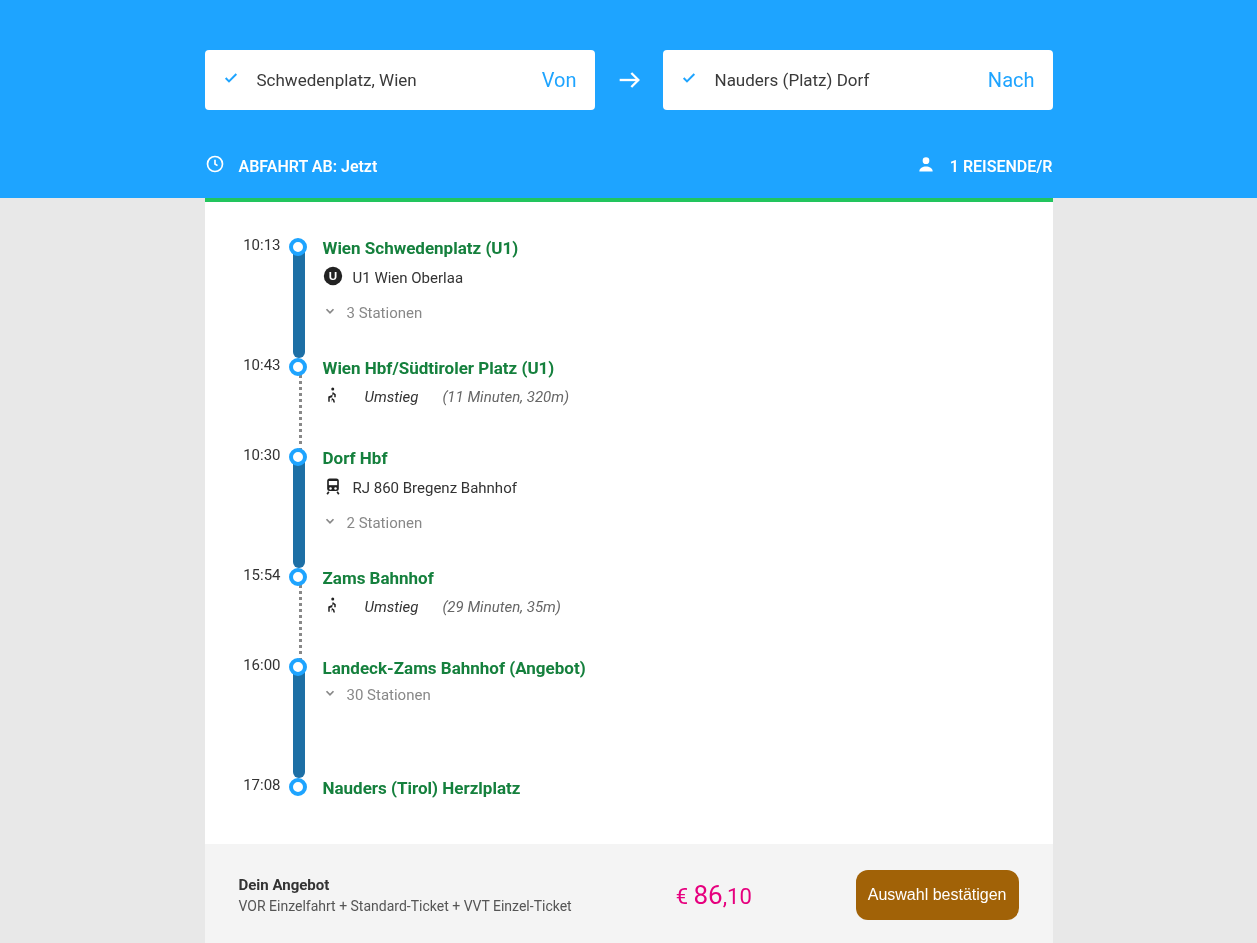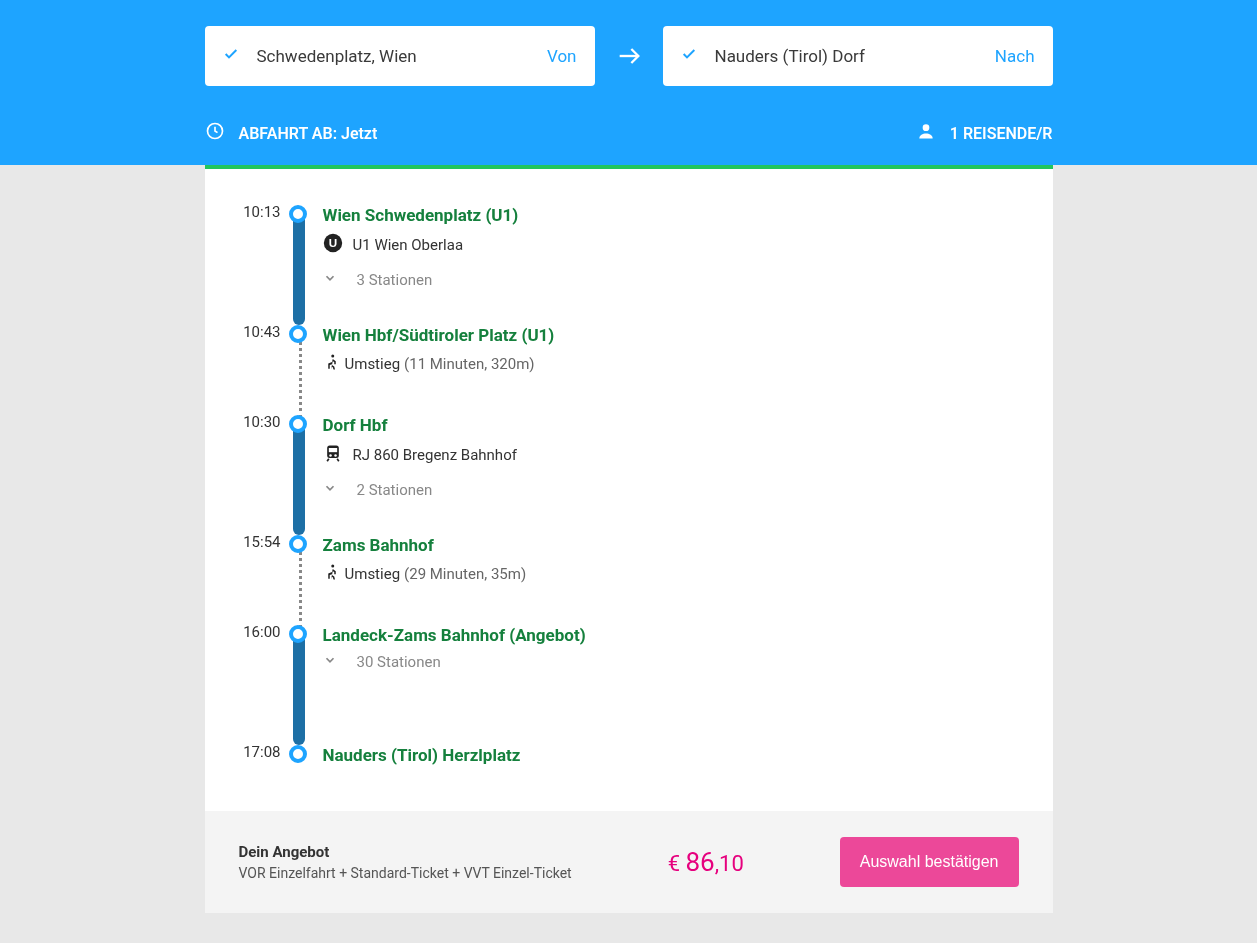--- a/index.html
+++ b/index.html
@@ -5,21 +5,21 @@
 * { box-sizing: border-box; margin: 0; padding: 0; }
 body {
   font-family: -apple-system, BlinkMacSystemFont, "Segoe UI", Roboto, Arial, sans-serif;
   background: #e8e8e8;
   width: 1257px;
   height: 943px;
   overflow: hidden;
 }
 .header {
   background: #1ea4ff;
-  padding: 26px 0 20px 0;
+  padding: 50px 0 20px 0;
 }
 .header-inner {
   width: 848px;
   margin: 0 auto;
 }
 .search-row {
   display: flex;
   align-items: center;
   gap: 20px;
 }
@@ -34,33 +34,33 @@
   position: relative;
 }
 .check-icon { color: #1ea4ff; margin-right: 18px; }
 .search-box .value {
   flex: 1;
   font-size: 17px;
   color: #3a3a3a;
 }
 .search-box .label {
   color: #1ea4ff;
-  font-size: 17px;
+  font-size: 20px;
 }
 .arrow-btn {
   color: #fff;
   display: flex;
   align-items: center;
   justify-content: center;
 }
 .meta-row {
   display: flex;
   justify-content: space-between;
   align-items: center;
-  margin-top: 35px;
+  margin-top: 44px;
   color: #fff;
 }
 .meta-left, .meta-right {
   display: flex;
   align-items: center;
   gap: 14px;
   font-size: 16px;
   font-weight: 600;
 }
 .main {
@@ -118,31 +118,32 @@
   display: flex;
   align-items: center;
   gap: 10px;
   font-size: 15px;
   color: #333;
   margin-bottom: 14px;
 }
 .expand {
   display: flex;
   align-items: center;
-  gap: 20px;
+  gap: 10px;
   color: #888;
   font-size: 15px;
   cursor: pointer;
 }
 .transfer {
   display: flex;
   align-items: center;
-  gap: 4px;
+  gap: 24px;
   font-size: 15px;
   color: #333;
+  font-style: italic;
 }
 .transfer .detail { color: #666; }
 .footer {
   background: #f4f4f4;
   padding: 26px 34px;
   display: flex;
   align-items: center;
   justify-content: space-between;
 }
 .offer-title {
@@ -152,25 +153,25 @@
   margin-bottom: 4px;
 }
 .offer-sub { font-size: 14px; color: #555; }
 .price {
   color: #e6007e;
   font-size: 22px;
   font-weight: 400;
 }
 .price .big { font-size: 26px; font-weight: 400; }
 .confirm-btn {
-  background: #ec4899;
+  background: #a16207;
   color: #fff;
   border: none;
-  border-radius: 4px;
-  padding: 16px 20px;
+  border-radius: 12px;
+  padding: 16px 12px;
   font-size: 16px;
   cursor: pointer;
 }
 .icon { flex-shrink: 0; }
 </style>
 </head>
 <body>
 
 <div class="header">
   <div class="header-inner">
@@ -189,21 +190,21 @@
             <line x1="4" y1="12" x2="20" y2="12"></line>
             <polyline points="14 6 20 12 14 18"></polyline>
           </svg>
       </div>
       <div class="search-box">
         <span class="check-icon icon">
           <svg width="16" height="16" viewBox="0 0 24 24" fill="none" stroke="currentColor" stroke-width="3">
               <polyline points="20 6 9 17 4 12"></polyline>
             </svg>
         </span>
-        <span class="value">Nauders (Tirol) Dorf</span>
+        <span class="value">Nauders (Platz) Dorf</span>
         <span class="label">Nach</span>
       </div>
     </div>
     <div class="meta-row">
       <div class="meta-left">
         <span class="icon">
           <svg width="20" height="20" viewBox="0 0 24 24" fill="none" stroke="#fff" stroke-width="2">
               <circle cx="12" cy="12" r="9"></circle>
               <polyline points="12 7 12 12 15 14"></polyline>
             </svg>

